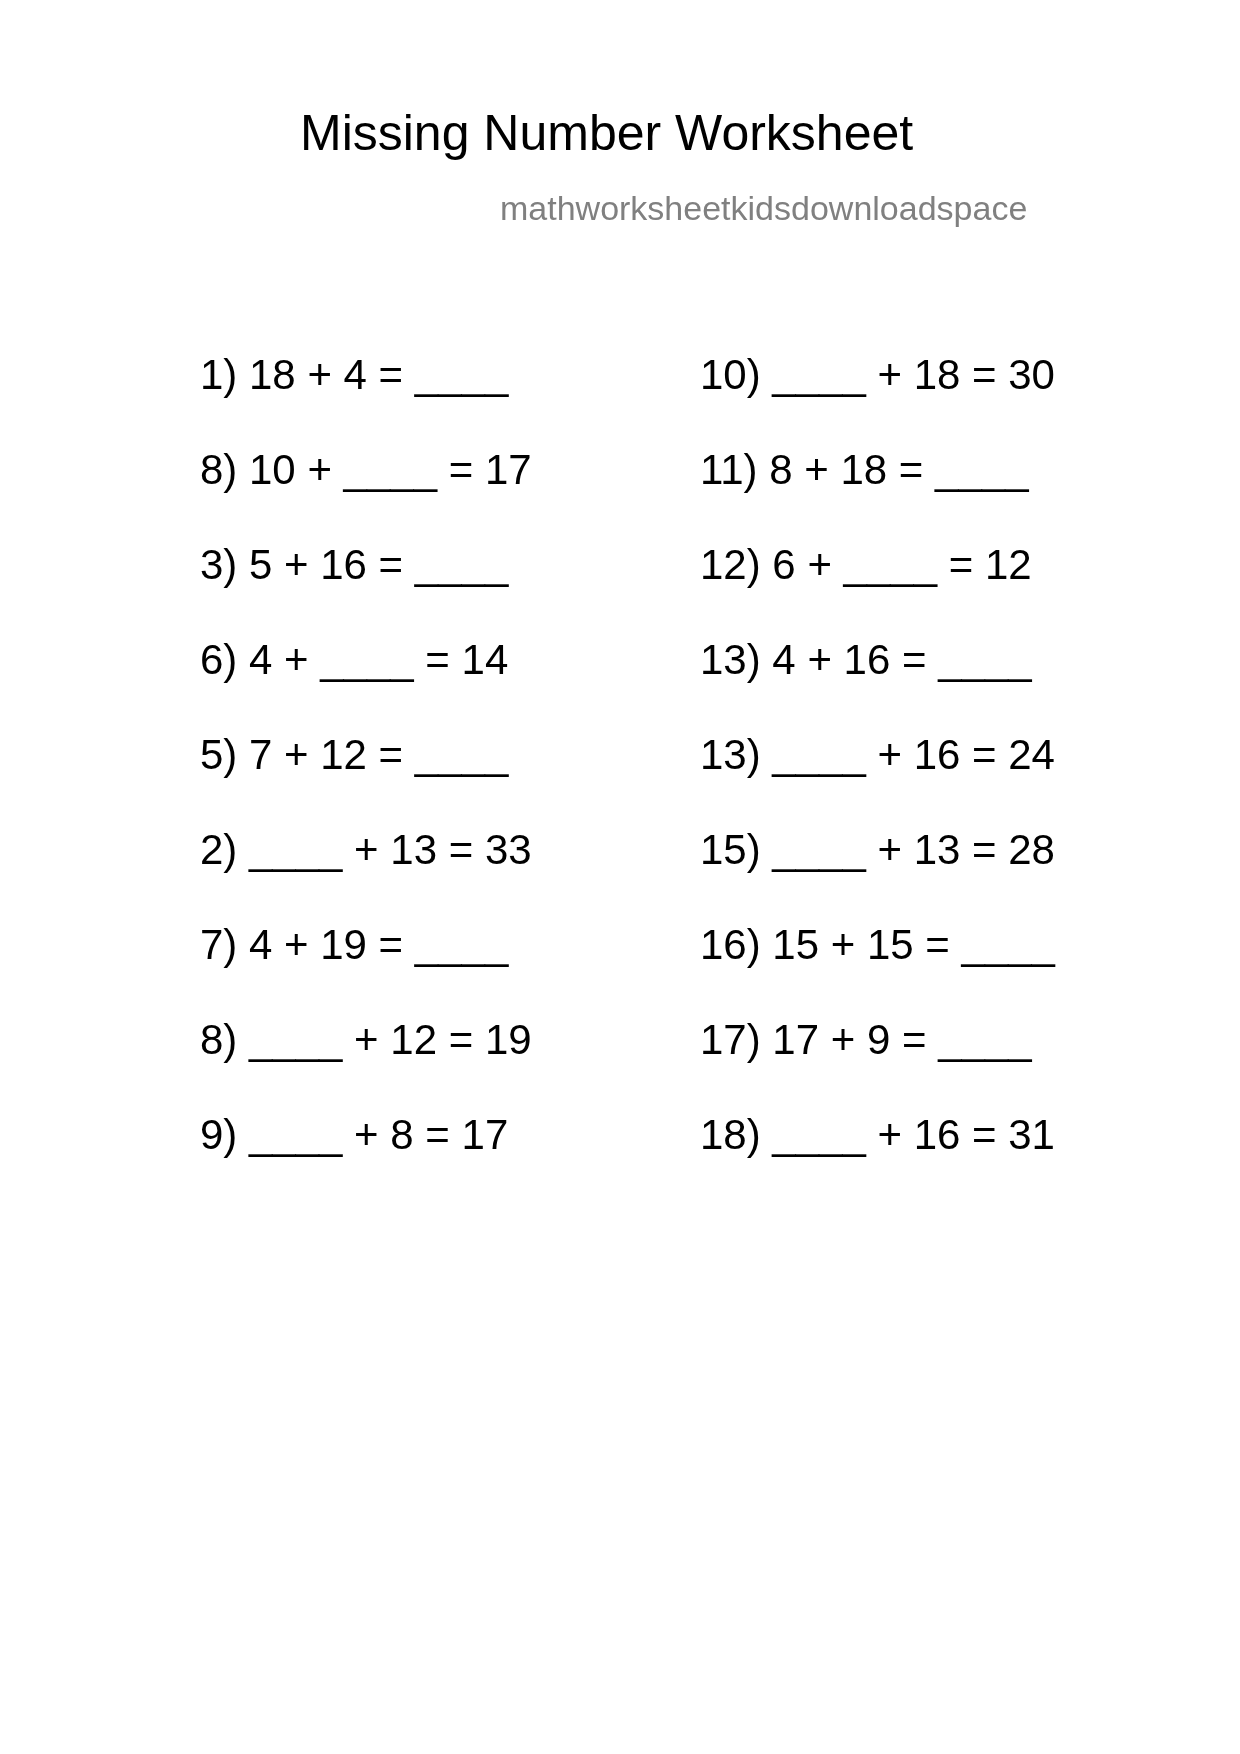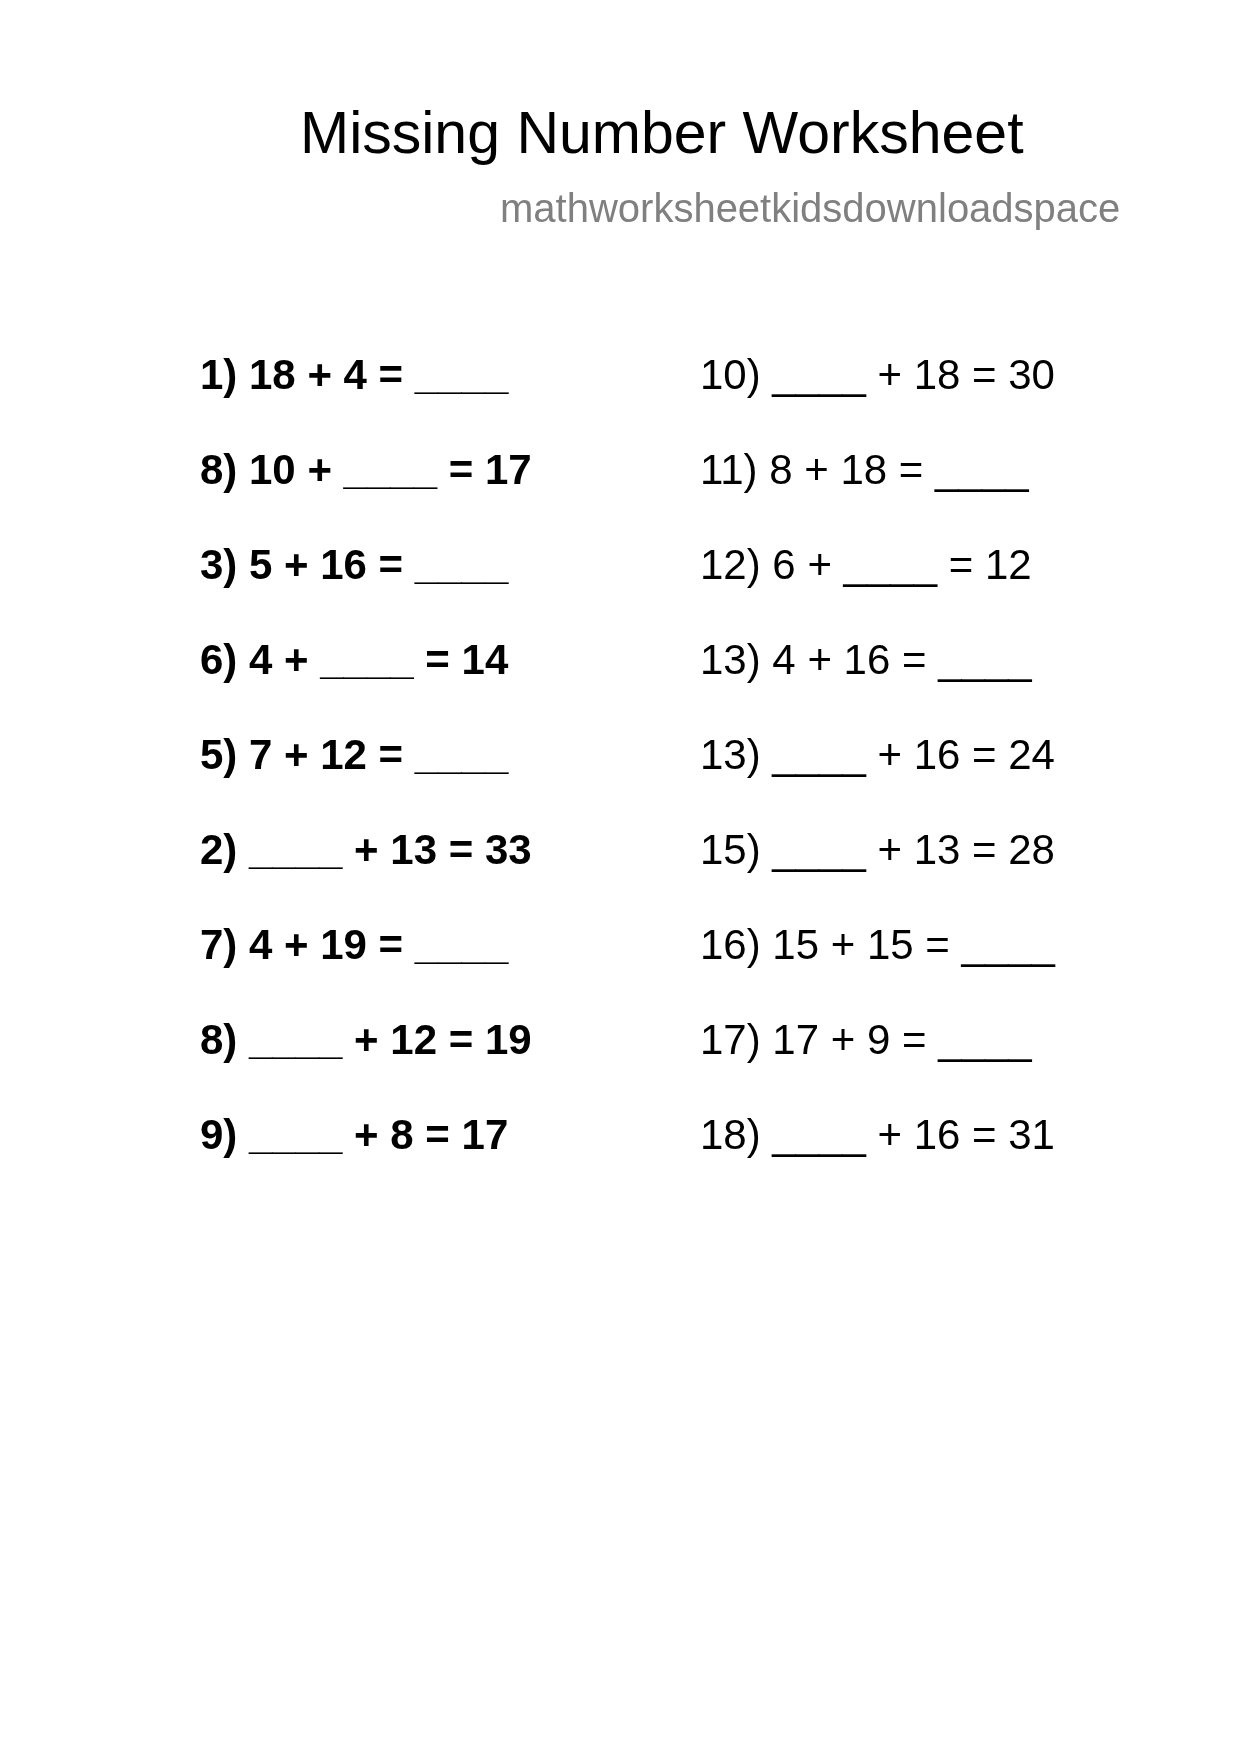--- a/index.html
+++ b/index.html
@@ -1,23 +1,23 @@
 <!DOCTYPE html>
 <html><head>
 <meta charset="utf-8">
 <style>
   html, body { margin: 0; padding: 0; background: #ffffff; }
   body { width: 1240px; height: 1754px; position: relative; overflow: hidden;
          font-family: "Liberation Sans", sans-serif; color: #000; }
-  .title { position: absolute; left: 300px; top: 98px; font-size: 59px; line-height: 70px;
+  .title { position: absolute; left: 300px; top: 98px; font-size: 50px; line-height: 70px;
            white-space: nowrap; color: #000; }
-  .subtitle { position: absolute; left: 500px; top: 183px; font-size: 40px; line-height: 50px;
+  .subtitle { position: absolute; left: 500px; top: 183px; font-size: 34px; line-height: 50px;
               white-space: nowrap; color: #808080; }
   .problem { position: absolute; font-size: 42px; line-height: 50px; white-space: nowrap; color: #000; }
-  .col-left { left: 200px; font-weight: bold; }
+  .col-left { left: 200px; }
   .col-right { left: 700px; }
 </style>
 </head>
 <body>
 
 <div>
   <div class="title">Missing Number Worksheet</div>
   <div class="subtitle">mathworksheetkidsdownloadspace</div>
 
   <div>

